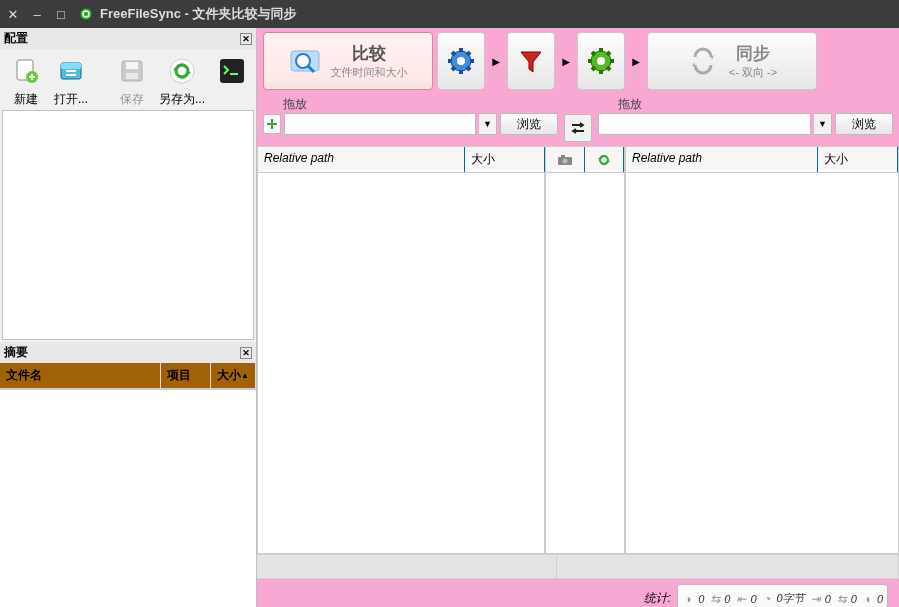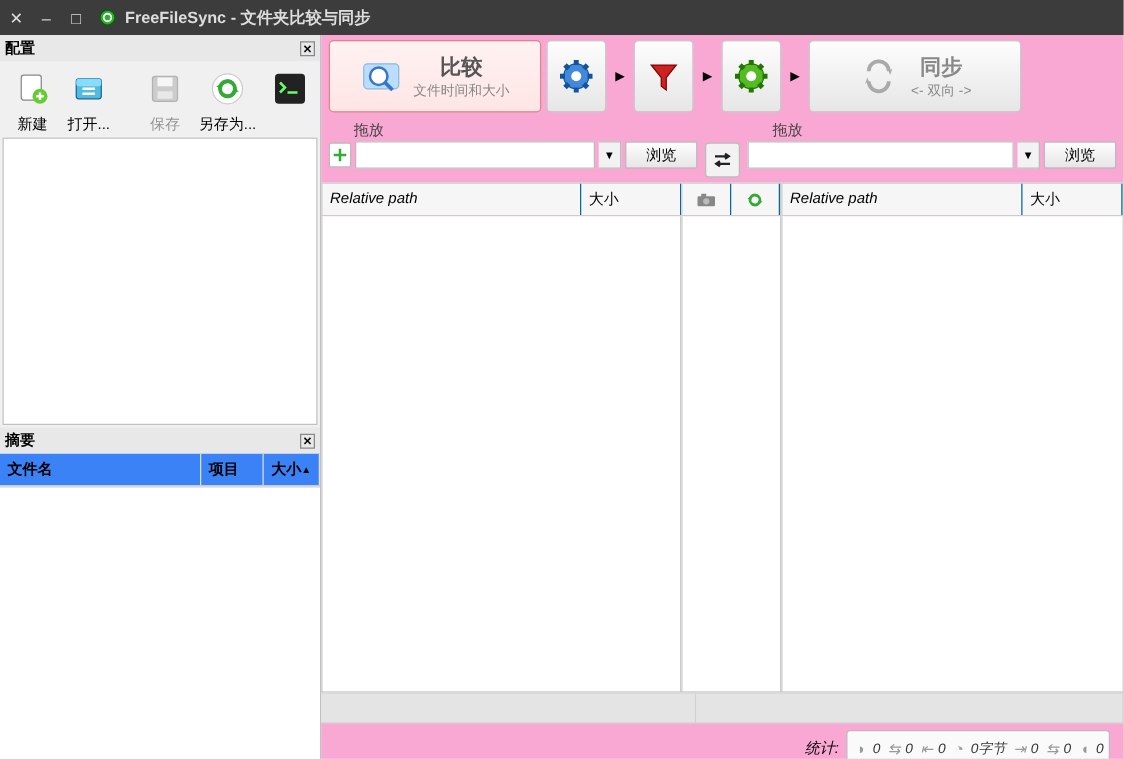--- a/index.html
+++ b/index.html
@@ -17,21 +17,21 @@
 .panelhdr .closebox { width: 12px; height: 12px; border: 1px solid #888; font-size: 9px; text-align: center; line-height: 10px; cursor: pointer; }
 
 .toolbar-row { display: flex; padding: 6px 10px 0 10px; gap: 12px; }
 .tbitem { display: flex; flex-direction: column; align-items: center; width: 44px; cursor: pointer; }
 .tbitem .ico { width: 32px; height: 32px; display: flex; align-items: center; justify-content: center; }
 .tbitem .lbl { font-size: 12px; margin-top: 4px; text-align: center; white-space: nowrap; }
 .disabled { opacity: 0.4; filter: grayscale(1); margin-left: 16px; }
 
 .cfglist { flex: 1; background: #fff; border: 1px solid #c0c0c0; margin: 2px; }
 
-.summary-hdr { display: flex; background: #3b82f6; border-bottom: 1px solid #ccc; }
+.summary-hdr { display: flex; background: #a16207; border-bottom: 1px solid #ccc; }
 .summary-hdr > div { padding: 4px 6px; border-right: 1px solid #ddd; font-weight: bold; }
 .col-fn { flex: 1; }
 .col-it { width: 50px; }
 .col-sz { width: 45px; display: flex; align-items: center; justify-content: space-between; }
 .summary-body { flex: 1; background: #fff; }
 
 .mainarea { flex: 1; display: flex; flex-direction: column; background: #f9a8d4; }
 
 .bigtoolbar { display: flex; align-items: center; padding: 4px 6px; gap: 4px; }
 .bigbtn { height: 58px; border: 1px solid #c9c9c9; border-radius: 4px; background: linear-gradient(#fdfdfd,#e6e6e6); display: flex; align-items: center; justify-content: center; cursor: pointer; }

